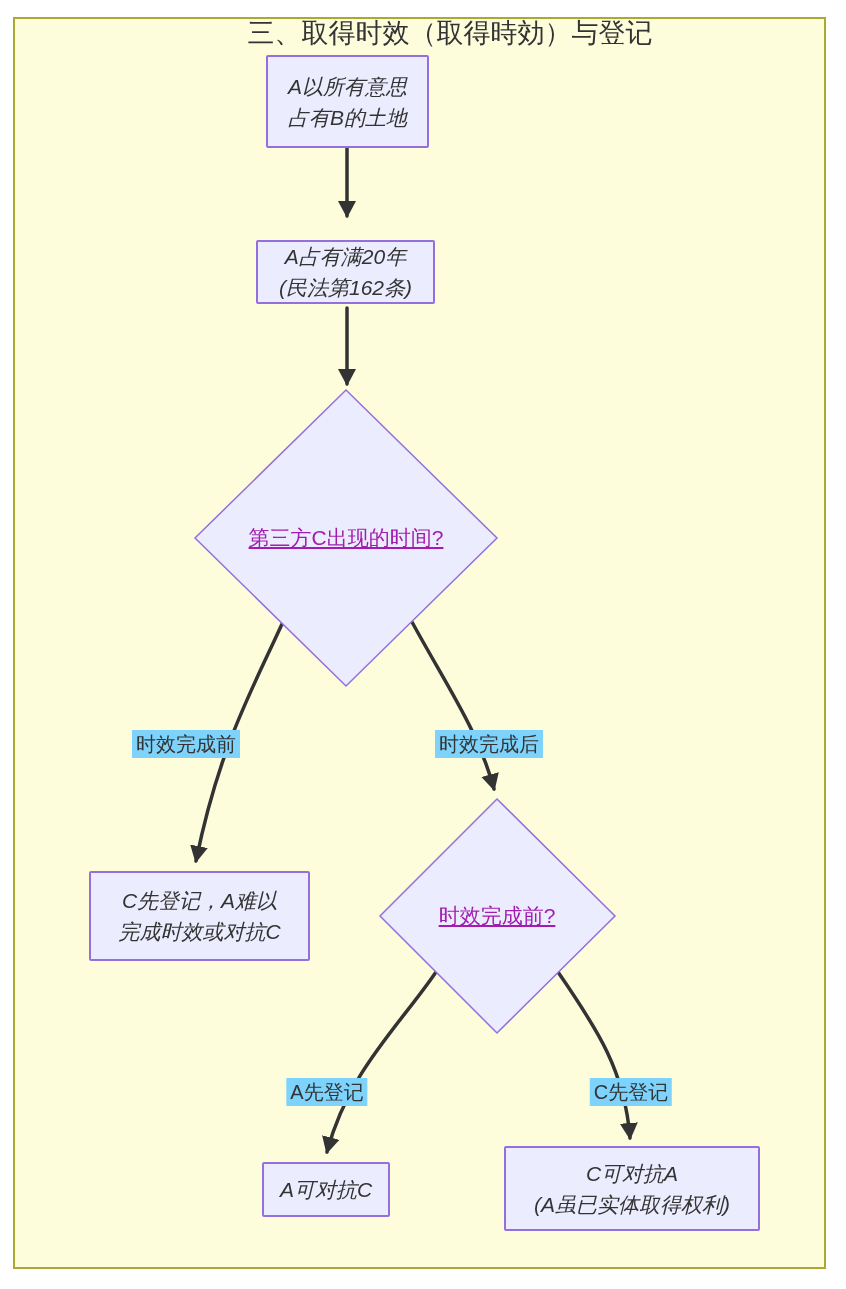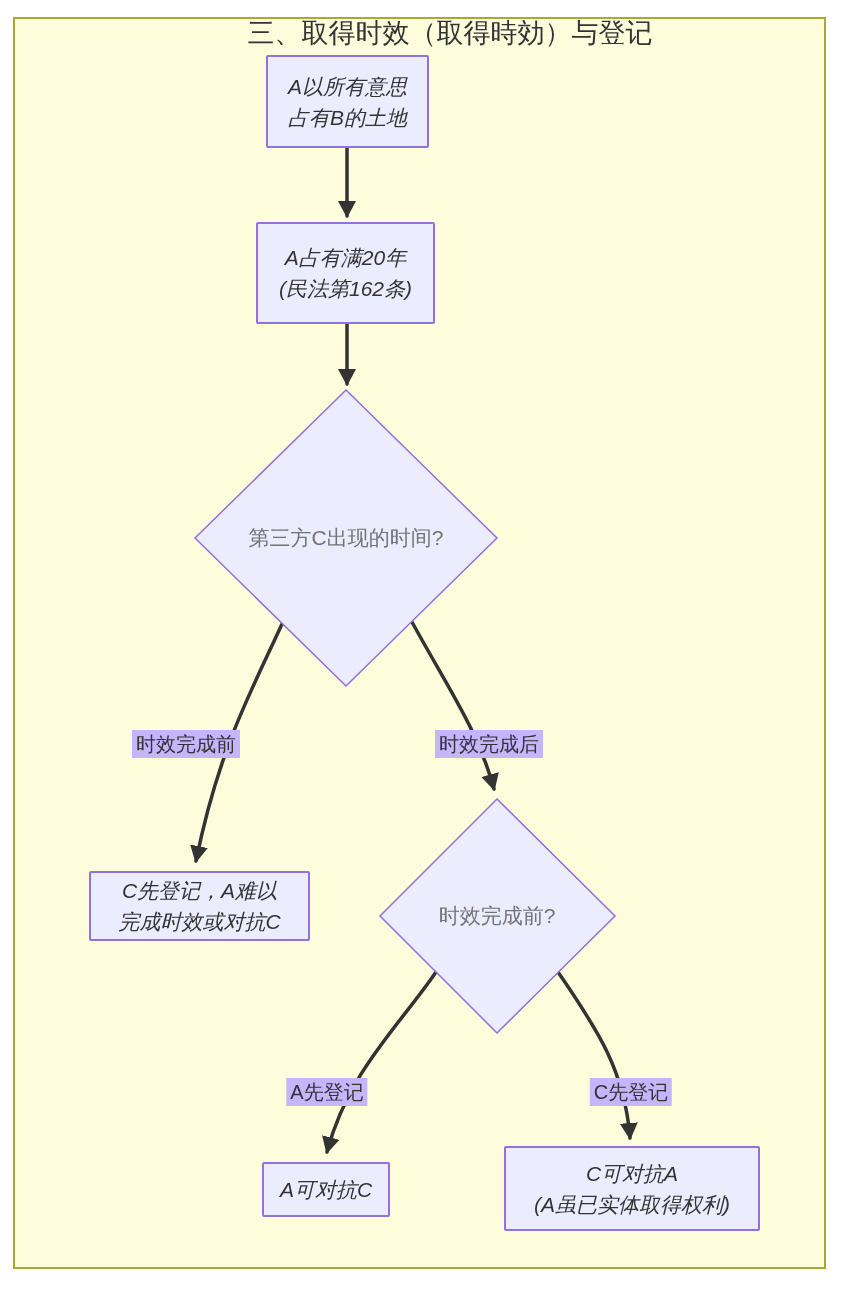--- a/index.html
+++ b/index.html
@@ -7,24 +7,24 @@
          font-family:"Liberation Sans","DejaVu Sans",sans-serif;color:#333333;border-radius:26px;}
   .frame{position:absolute;left:13px;top:17px;width:809px;height:1248px;
          background:#FDFDDC;border:2px solid #AAAA33;}
   .edges{position:absolute;left:0;top:0;width:846px;height:1289px;}
   .title{position:absolute;left:230px;top:16px;width:440px;text-align:center;
          font-size:27px;line-height:34px;color:#333333;white-space:nowrap;}
   .node{position:absolute;background:#ECECFF;border:2px solid #9370DB;border-radius:2px;
         display:flex;flex-direction:column;align-items:center;justify-content:center;
         font-size:21px;line-height:31px;text-align:center;color:#333333;box-sizing:border-box;font-style:italic;}
   .node span{display:block;white-space:nowrap;}
-  .dlabel{position:absolute;transform:translate(-50%,-50%);font-size:21px;color:#737373;
-          white-space:nowrap;text-align:left;}
+  .dlabel{position:absolute;transform:translate(-50%,-50%);font-size:21px;color:#a21caf;
+          white-space:nowrap;text-align:left;text-decoration:underline;}
   .elabel{position:absolute;transform:translate(-50%,-50%);font-size:20px;line-height:26px;
-          color:#333333;background:#c4b5fd;padding:1px 4px;white-space:nowrap;}
+          color:#333333;background:#7dd3fc;padding:1px 4px;white-space:nowrap;}
 </style>
 </head>
 <body>
 
 <div class="stage">
 
   <div class="frame"></div>
 
   <svg class="edges" viewBox="0 0 846 1289" xmlns="http://www.w3.org/2000/svg">
     <defs>
@@ -44,34 +44,34 @@
     <polygon points="497,799 615,916 497,1033 380,916" fill="#ECECFF" stroke="#9370DB" stroke-width="1.5"></polygon>
   </svg>
 
   <div class="title">三、取得时效（取得時効）与登记</div>
 
   <div class="node" style="left:266px;top:55px;width:163px;height:93px;">
     <span>A以所有意思</span>
     <span>占有B的土地</span>
   </div>
 
-  <div class="node" style="left:256px;top:222px;width:179px;height:102px;justify-content:center;">
+  <div class="node" style="left:256px;top:240px;width:179px;height:64px;justify-content:center;">
     <span>A占有满20年</span>
     <span>(民法第162条)</span>
   </div>
 
   <div class="dlabel" style="left:346px;top:538px;">第三方C出现的时间?</div>
 
   <div class="dlabel" style="left:497px;top:916px;">时效完成前?</div>
 
   <div class="elabel" style="left:186px;top:744px;">时效完成前</div>
 
   <div class="elabel" style="left:489px;top:744px;">时效完成后</div>
 
-  <div class="node" style="left:89px;top:871px;width:221px;height:70px;">
+  <div class="node" style="left:89px;top:871px;width:221px;height:90px;">
     <span>C先登记，A难以</span>
     <span>完成时效或对抗C</span>
   </div>
 
   <div class="elabel" style="left:327px;top:1092px;">A先登记</div>
 
   <div class="elabel" style="left:631px;top:1092px;">C先登记</div>
 
   <div class="node" style="left:262px;top:1162px;width:128px;height:55px;">
     <span>A可对抗C</span>

